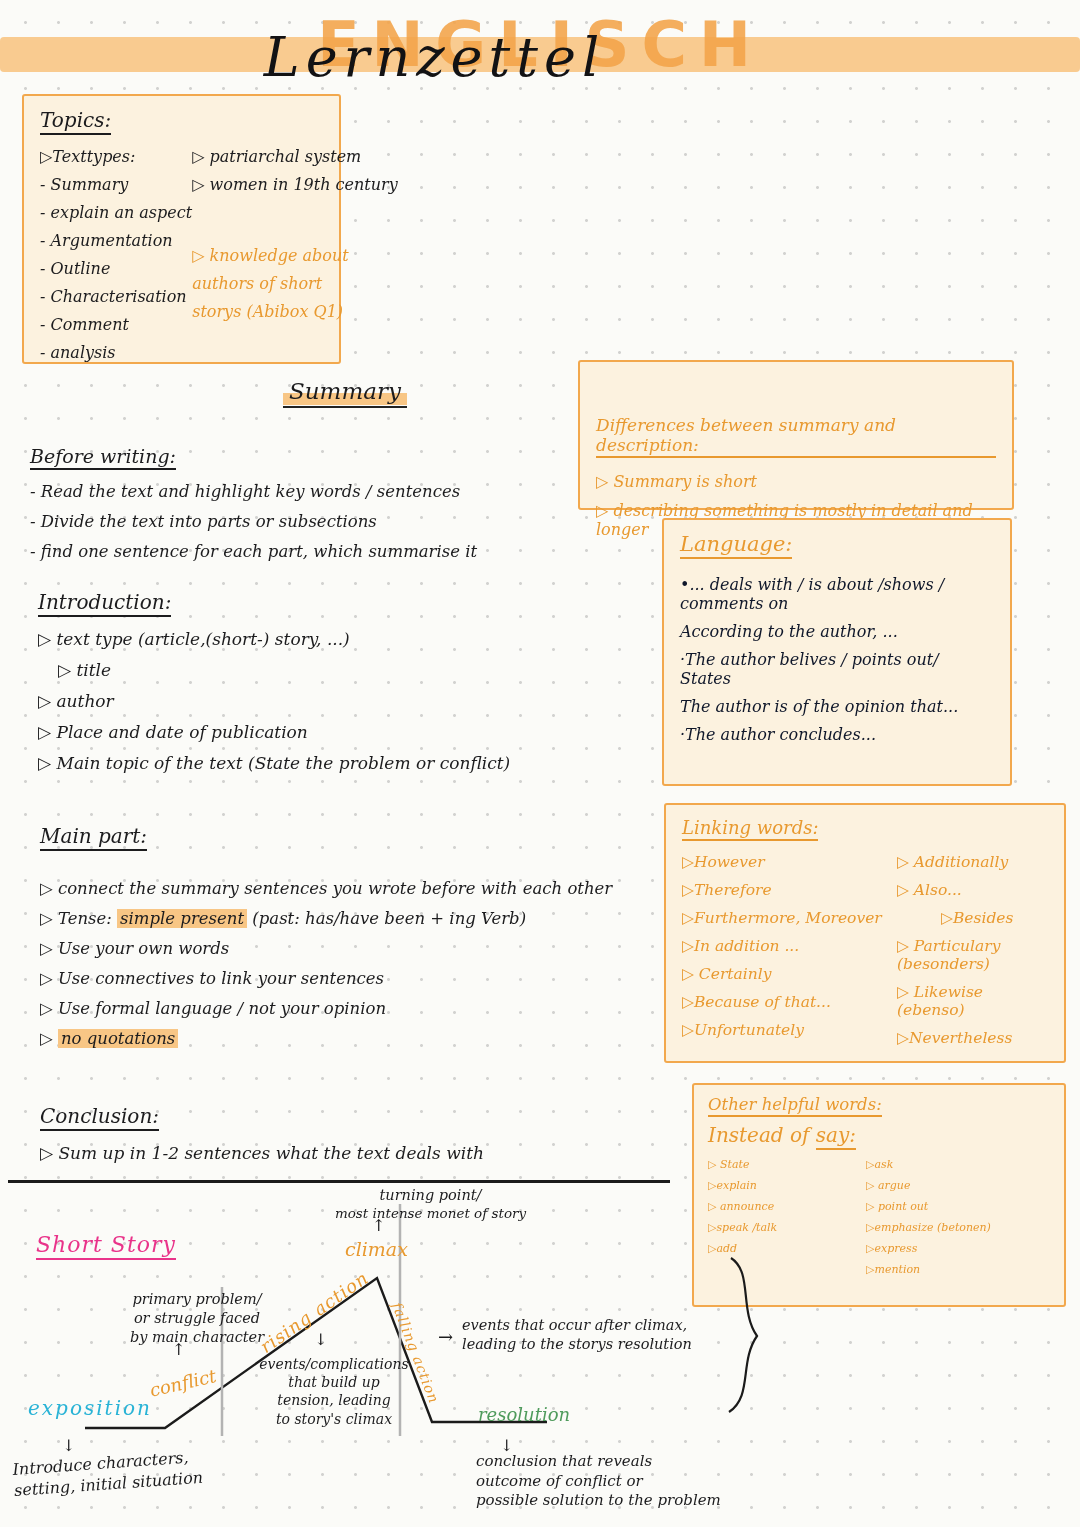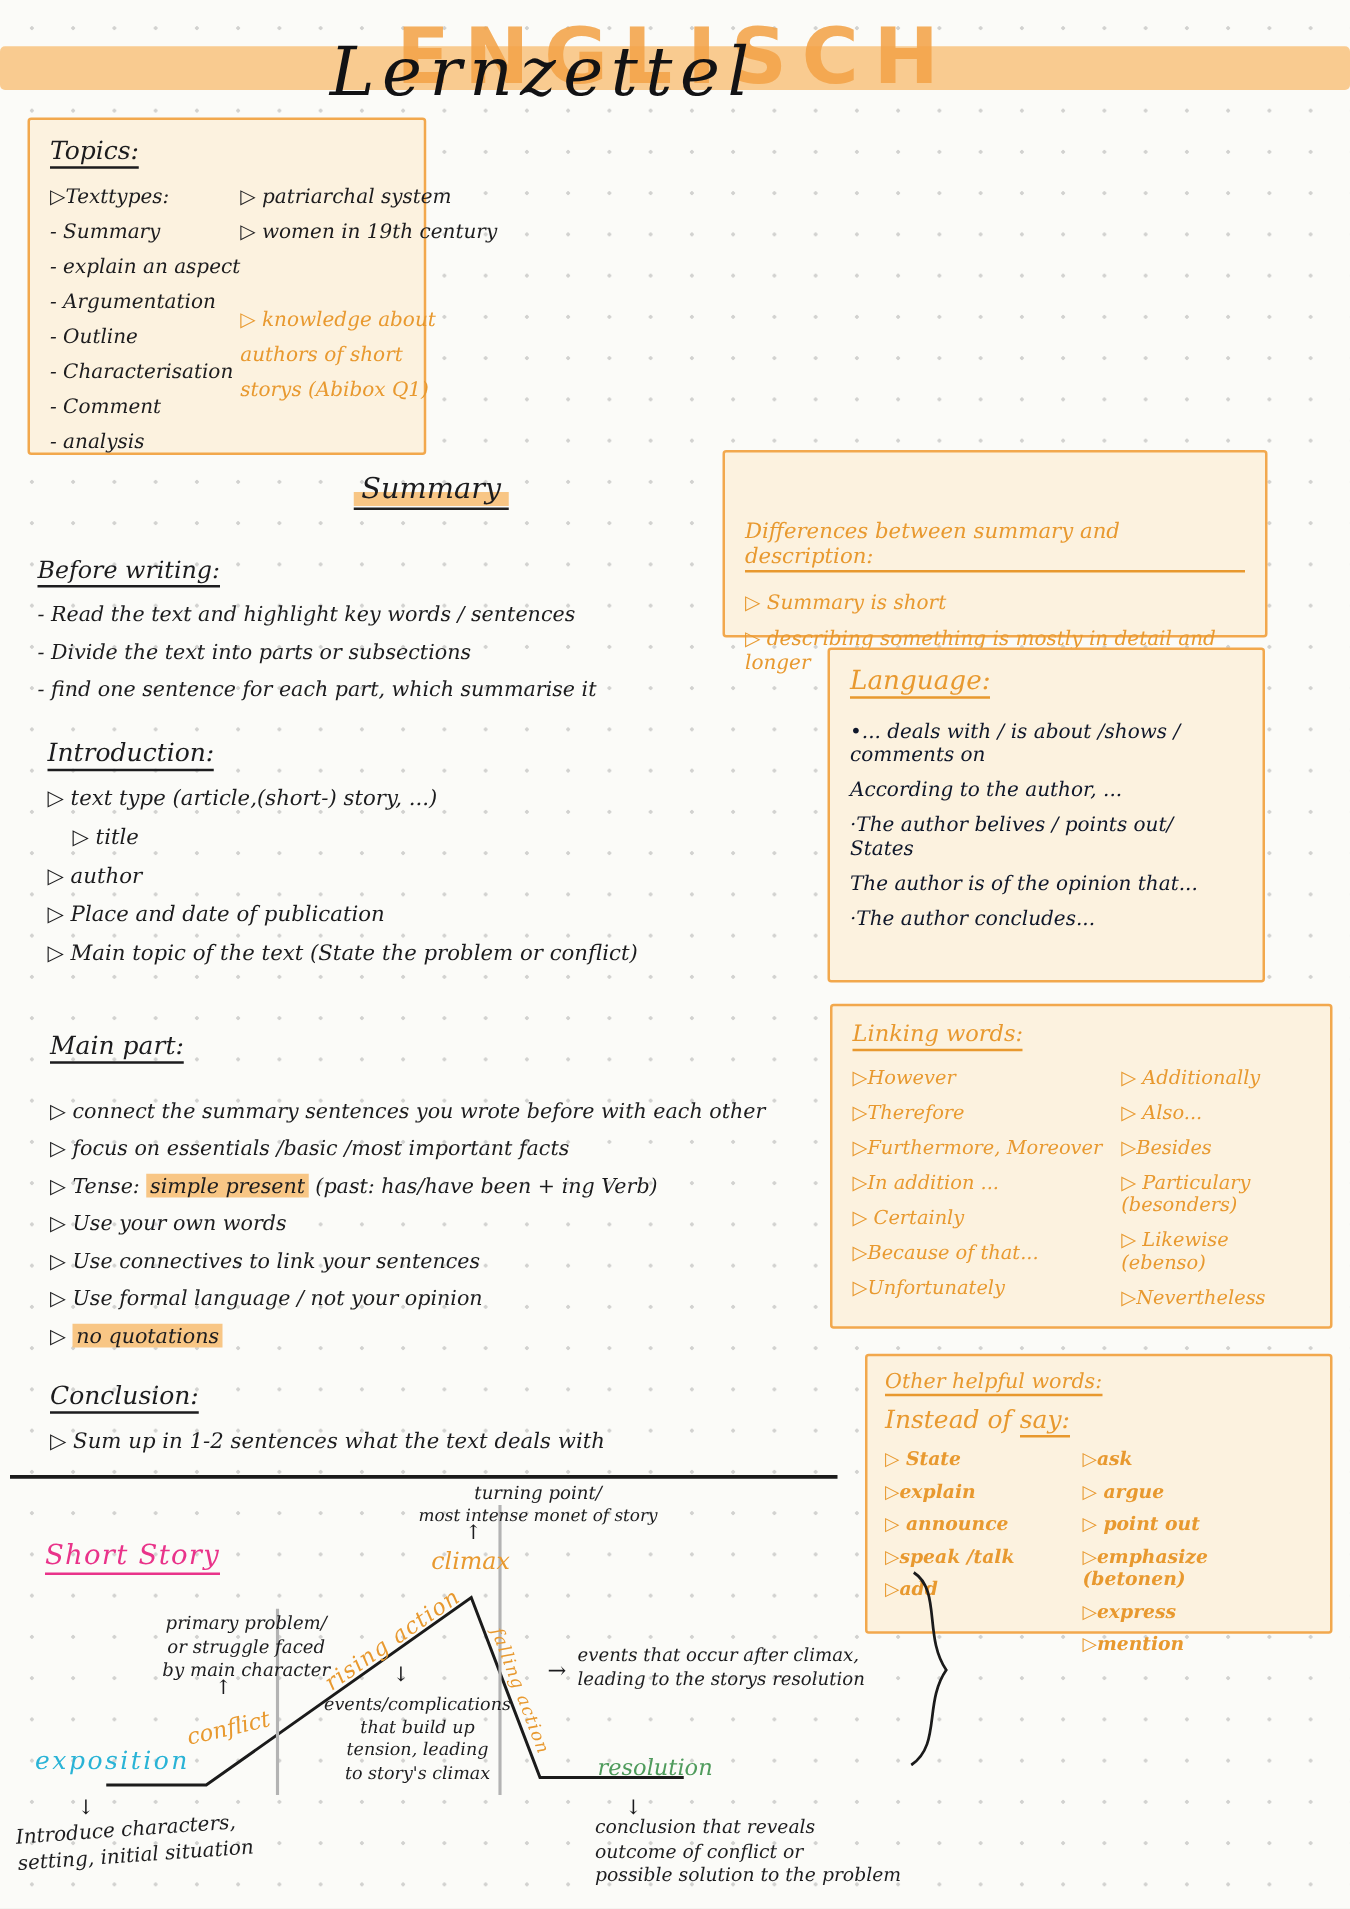--- a/index.html
+++ b/index.html
@@ -46,21 +46,21 @@
   .topics-note { margin-top:52px; }
   .topic-line { font-size:16px; margin-bottom:9px; white-space:nowrap; }
   
   .box-title { font-size:18px; margin-bottom:12px; }
   .box-line { font-size:16px; margin-bottom:10px; }
   .lang-line { font-size:16px; margin-bottom:9px; color:#0f172a; }
   .cols { display:flex; }
   .colL { width:215px; }
   .colR { flex:1; }
   .lw-line { font-size:15.5px; margin-bottom:10px; }
-  .hw-line { font-size:15px; margin-bottom:8px;font-weight:bold; }
+  .hw-line { font-size:11px; margin-bottom:8px; }
   .divider { position:absolute; left:8px; top:1180px; width:662px; height:2.5px; background:#1b1b1b; }
   
   .plot-svg { position:absolute; left:15px; top:1192px; }
   .dg { position:absolute; font-size:14.5px; line-height:1.3; }
   .dg-center { text-align:center; }
   .short-story { position:absolute; left:36px; top:1232px; font-size:22px; letter-spacing:1px; }
   .lbl { position:absolute; font-size:19px; }
   .rot-rise { transform:rotate(-35deg); transform-origin:left center; font-size:18px; letter-spacing:1px; }
   .rot-fall { transform:rotate(69deg); transform-origin:left top; font-size:14px; letter-spacing:1px; }
   .rot-conf { transform:rotate(-13deg); transform-origin:left center; font-size:18px; }
@@ -140,21 +140,20 @@
         <div class="line" style="font-size:17px;">▷ author</div>
         <div class="line" style="font-size:17px;">▷ Place and date of publication</div>
         <div class="line" style="font-size:17px;">▷ Main topic of the text (State the problem or conflict)</div>
       </div>
   </div>
 
   <div class="sec" style="left:40px; top:824px; width:640px;">
     <div class="sec-title"><span class="u">Main part:</span></div>
     <div style="margin-top:28px;">
       <div class="line">▷ connect the summary sentences  you wrote before  with each other</div>
-      <div class="line">▷ focus on essentials /basic /most important facts</div>
       <div class="line"><span>▷ Tense: </span><span class="hl">simple present</span><span> (past: has/have been  + ing Verb)</span></div>
       <div class="line">▷ Use your own words</div>
       <div class="line">▷ Use connectives to link your sentences</div>
       <div class="line">▷ Use formal language / not your opinion</div>
       <div class="line"><span>▷ </span><span class="hl">no quotations</span></div>
     </div>
   </div>
 
   <div class="box" style="left:664px; top:803px; width:402px; height:260px;">
     <div class="box-title orange"><span class="u">Linking words:</span></div>
@@ -164,21 +163,21 @@
           <div class="lw-line">▷Therefore</div>
           <div class="lw-line">▷Furthermore, Moreover</div>
           <div class="lw-line">▷In addition ...</div>
           <div class="lw-line">▷ Certainly</div>
           <div class="lw-line">▷Because of that...</div>
           <div class="lw-line">▷Unfortunately</div>
         </div>
       <div class="colR orange">
           <div class="lw-line" style="white-space:normal;">▷ Additionally</div>
           <div class="lw-line" style="white-space:normal;">▷ Also...</div>
-          <div class="lw-line" style="white-space:normal;">▷Besides</div>
+          <div class="lw-line" style="white-space:normal;margin-left:44px;">▷Besides</div>
           <div class="lw-line" style="white-space:normal;">▷ Particulary (besonders)</div>
           <div class="lw-line" style="white-space:normal;">▷ Likewise (ebenso)</div>
           <div class="lw-line" style="white-space:normal;">▷Nevertheless</div>
         </div>
     </div>
   </div>
 
   <div class="sec" style="left:40px; top:1104px;">
     <div class="sec-title"><span class="u">Conclusion:</span></div>
     <div>

